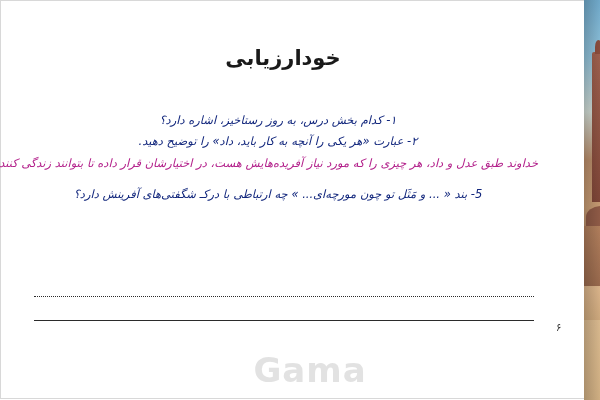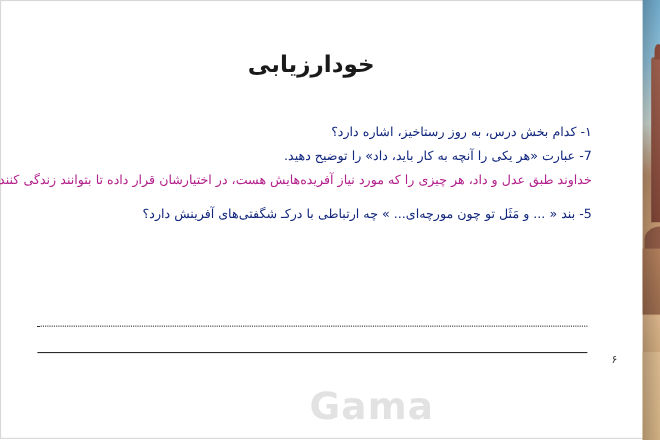--- a/index.html
+++ b/index.html
@@ -119,21 +119,22 @@
     font-size: 21px;
     font-weight: bold;
     color: #1a1a1a;
     letter-spacing: 1px;
   }
   .body-block {
     position: absolute;
     top: 112px;
     right: 28px;
     width: 520px;
-    text-align: right;
+    text-align: center;
+    font-style: italic;
   }
   .q {
     font-size: 11.5px;
     color: #12277d;
     line-height: 1.5;
     margin: 0 0 4px 0;
     white-space: nowrap;
   }
   .a {
     font-size: 11.5px;
@@ -174,21 +175,20 @@
     left: 50%;
     top: 370px;
     transform: translate(-50%, -50%);
     font-size: 34px;
     font-weight: bold;
     color: rgba(150,150,150,0.28);
     letter-spacing: 1px;
     font-family: "DejaVu Sans", sans-serif;
     pointer-events: none;
     white-space: nowrap;
-    margin-left: 28px;
   }
 </style>
 </head>
 <body>
 
 <div class="slide">
 
   <div class="page-frame"></div>
 
   <div class="photo-strip">
@@ -201,21 +201,21 @@
   </div>
 
   <div class="content">
 
     <div class="title">خودارزیابی</div>
 
     <div class="body-block">
 
       <p class="q">۱- کدام بخش درس، به روز رستاخیز، اشاره دارد؟</p>
 
-      <p class="q">7- عبارت «هر یکی را آنچه به کار باید، داد» را توضیح دهید.</p>
+      <p class="q">۲- عبارت «هر یکی را آنچه به کار باید، داد» را توضیح دهید.</p>
       <p class="a">خداوند طبق عدل و داد، هر چیزی را که مورد نیاز آفریده‌هایش هست، در اختیارشان قرار داده تا بتوانند زندگی کنند.</p>
 
       <p class="q">5- بند « ... و مَثَل تو چون مورچه‌ای... » چه ارتباطی با درکـ شگفتی‌های آفرینش دارد؟</p>
 
     </div>
 
     <div class="dotted-rule"></div>
     <div class="solid-rule"></div>
 
   </div>

